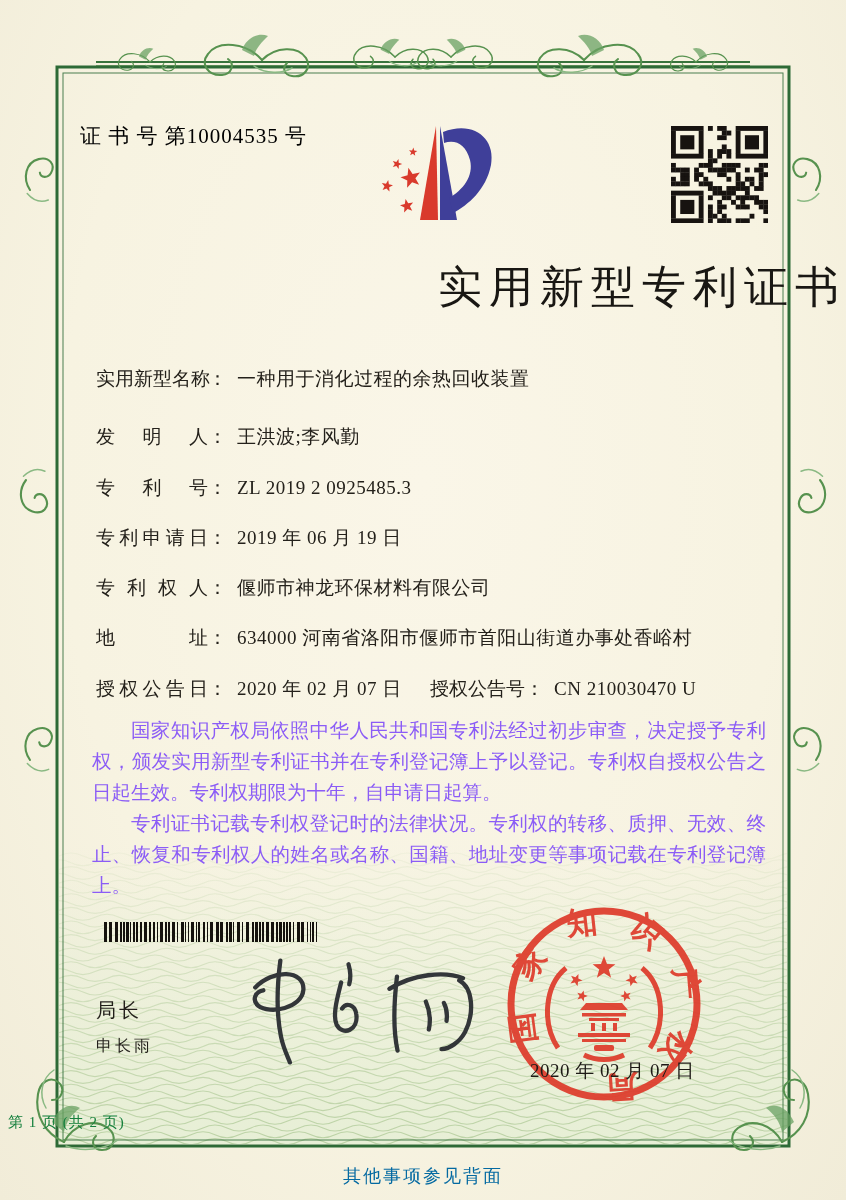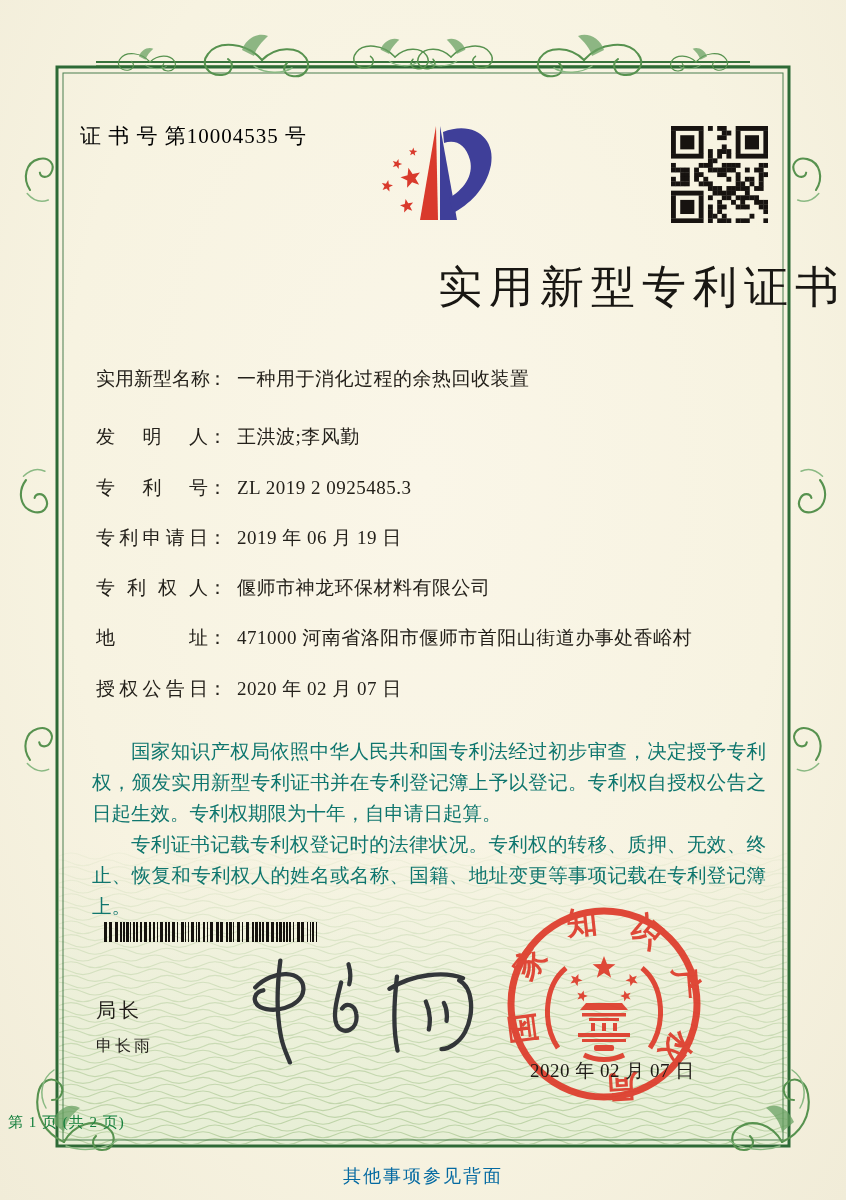--- a/index.html
+++ b/index.html
@@ -20,22 +20,22 @@
   #certno{left:80px;top:122px;font-size:21px;letter-spacing:1px;color:#000000;}
   #logo{left:356px;top:112px;}
   #qr{left:671px;top:126px;}
   #title{left:0;right:0;top:247px;text-align:right;font-size:44px;font-weight:400;
          letter-spacing:7px;color:#191713;margin-top:11px;}
   .row{left:96px;height:28px;font-size:19px;white-space:nowrap;color:#24211b;}
   .row .lbl{display:inline-block;width:112px;text-align:justify;text-align-last:justify;}
   .row .colon{margin-right:10px;}
   .row .val{letter-spacing:.5px;text-align:right;}
   .g2{position:absolute;left:334px;top:0;}
-  #body-text{left:92px;top:736px;width:674px;font-size:19.5px;line-height:31px;
-             text-align:justify;color:#0f766e;}
+  #body-text{left:92px;top:715px;width:674px;font-size:19.5px;line-height:31px;
+             text-align:justify;color:#8b5cf6;}
   #body-text p{margin:0;text-indent:39px;}
   #barcode{left:104px;top:922px;}
   #officer-title{left:96px;top:997px;font-size:20px;letter-spacing:3px;}
   #officer-name{left:96px;top:1036px;font-size:16px;letter-spacing:3px;}
   #signature{left:222px;top:948px;transform:rotate(-2deg);}
   #seal{left:492px;top:892px;z-index:4;}
   #seal-date{left:530px;top:1058px;font-size:19px;letter-spacing:.5px;color:#1d1a16;z-index:5;}
   #page-info{left:8px;right:0;top:1113px;font-size:15px;color:#15803d;letter-spacing:1px;}
   #back-note{left:0;right:0;top:1164px;text-align:center;font-size:18px;color:#0369a1;letter-spacing:2px;}
   .orn{stroke:#57924f;stroke-width:2.1;fill:none;stroke-linecap:round;}
@@ -316,24 +316,27 @@
 <div class="row abs content" style="top:475px">
   <span class="lbl">专利号</span><span class="colon">：</span><span class="val">ZL 2019 2 0925485.3</span>
 </div>
 <div class="row abs content" style="top:525px">
   <span class="lbl">专利申请日</span><span class="colon">：</span><span class="val">2019 年 06 月 19 日</span>
 </div>
 <div class="row abs content" style="top:575px">
   <span class="lbl">专利权人</span><span class="colon">：</span><span class="val">偃师市神龙环保材料有限公司</span>
 </div>
 <div class="row abs content" style="top:625px">
-  <span class="lbl">地址</span><span class="colon">：</span><span class="val">471000 河南省洛阳市偃师市首阳山街道办事处香峪村</span>
+  <span class="lbl">地址</span><span class="colon">：</span><span class="val">634000 河南省洛阳市偃师市首阳山街道办事处香峪村</span>
 </div>
 <div class="row abs content" style="top:676px">
   <span class="lbl">授权公告日</span><span class="colon">：</span><span class="val">2020 年 02 月 07 日</span>
+  <span class="g2">
+    <span>授权公告号</span><span class="colon">：</span><span class="val">CN 210030470 U</span>
+  </span>
 </div>
 
 <div id="body-text" class="abs content">
   <p>国家知识产权局依照中华人民共和国专利法经过初步审查，决定授予专利权，颁发实用新型专利证书并在专利登记簿上予以登记。专利权自授权公告之日起生效。专利权期限为十年，自申请日起算。</p>
   <p>专利证书记载专利权登记时的法律状况。专利权的转移、质押、无效、终止、恢复和专利权人的姓名或名称、国籍、地址变更等事项记载在专利登记簿上。</p>
 </div>
 
 <svg id="barcode" class="abs content" width="222" height="22">
     <rect x="0" y="0" width="3" height="20" fill="#15120d"></rect>
     <rect x="5" y="0" width="3" height="20" fill="#15120d"></rect>

